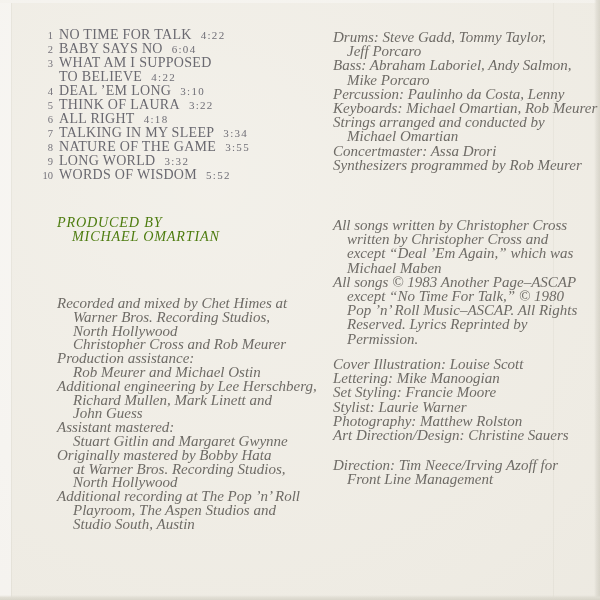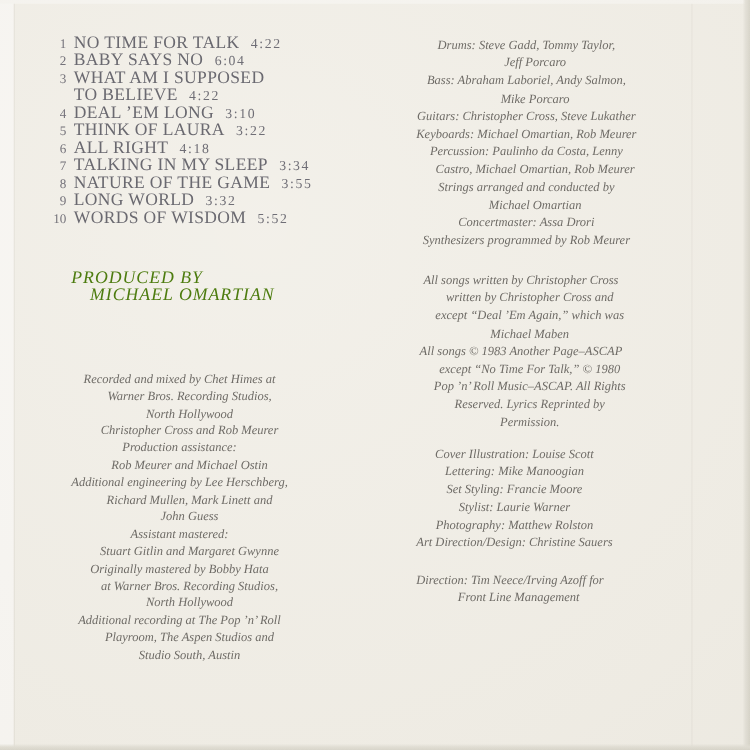--- a/index.html
+++ b/index.html
@@ -29,21 +29,21 @@
   .tnum{width:13px;text-align:right;margin-right:6px;font-size:10.5px;color:#74727a;}
   .ttitle{font-size:14px;letter-spacing:0.3px;}
   .ttime{font-size:11px;letter-spacing:1.3px;margin-left:9px;color:#6f6e76;}
 
   
   .produced{position:absolute;left:57px;top:215px;font-style:italic;font-size:14.2px;
     line-height:14.3px;letter-spacing:0.8px;color:#4d7c0f;white-space:nowrap;}
   .pline.indent{padding-left:15px;}
 
   
-  .credits{position:absolute;font-style:italic;font-size:10px;color:#6e6b66;white-space:nowrap;text-align:center;}
+  .credits{position:absolute;font-style:italic;font-size:15px;color:#6e6b66;white-space:nowrap;}
   .leftcredits{left:57px;top:267px;line-height:13.8px;margin-top:30px;}
   .leftcredits .cline.cont{padding-left:16px;}
   .rc{left:333px;line-height:14.2px;}
   .rc .cline.cont{padding-left:14px;}
   .musicians{top:30px;}
   .songs{top:218px;}
   .design{top:357px;}
   .mgmt{top:458px;}
 </style>
 </head>
@@ -138,24 +138,22 @@
       <div class="cline">Additional recording at The Pop ’n’ Roll</div>
       <div class="cline cont">Playroom, The Aspen Studios and</div>
       <div class="cline cont">Studio South, Austin</div>
     </section>
 
   <section class="credits rc musicians">
       <div class="cline">Drums: Steve Gadd, Tommy Taylor,</div>
       <div class="cline cont">Jeff Porcaro</div>
       <div class="cline">Bass: Abraham Laboriel, Andy Salmon,</div>
       <div class="cline cont">Mike Porcaro</div>
-      <div class="cline">Guitars: Christopher Cross, Steve Lukather</div>
+      <div class="cline">Percussion: Paulinho da Costa, Lenny</div>
       <div class="cline">Keyboards: Michael Omartian, Rob Meurer</div>
-      <div class="cline">Percussion: Paulinho da Costa, Lenny</div>
-      <div class="cline cont">Castro, Michael Omartian, Rob Meurer</div>
       <div class="cline">Strings arranged and conducted by</div>
       <div class="cline cont">Michael Omartian</div>
       <div class="cline">Concertmaster: Assa Drori</div>
       <div class="cline">Synthesizers programmed by Rob Meurer</div>
     </section>
   <section class="credits rc songs">
       <div class="cline">All songs written by Christopher Cross</div>
       <div class="cline cont">written by Christopher Cross and</div>
       <div class="cline cont">except “Deal ’Em Again,” which was</div>
       <div class="cline cont">Michael Maben</div>

